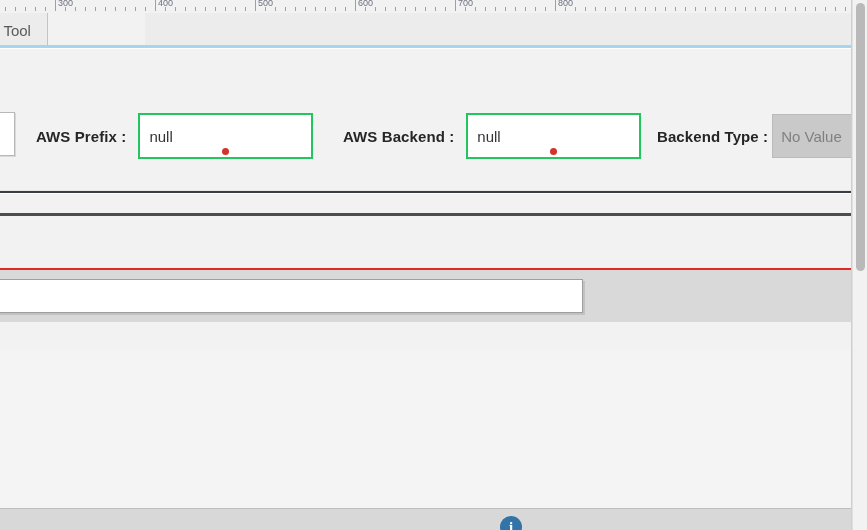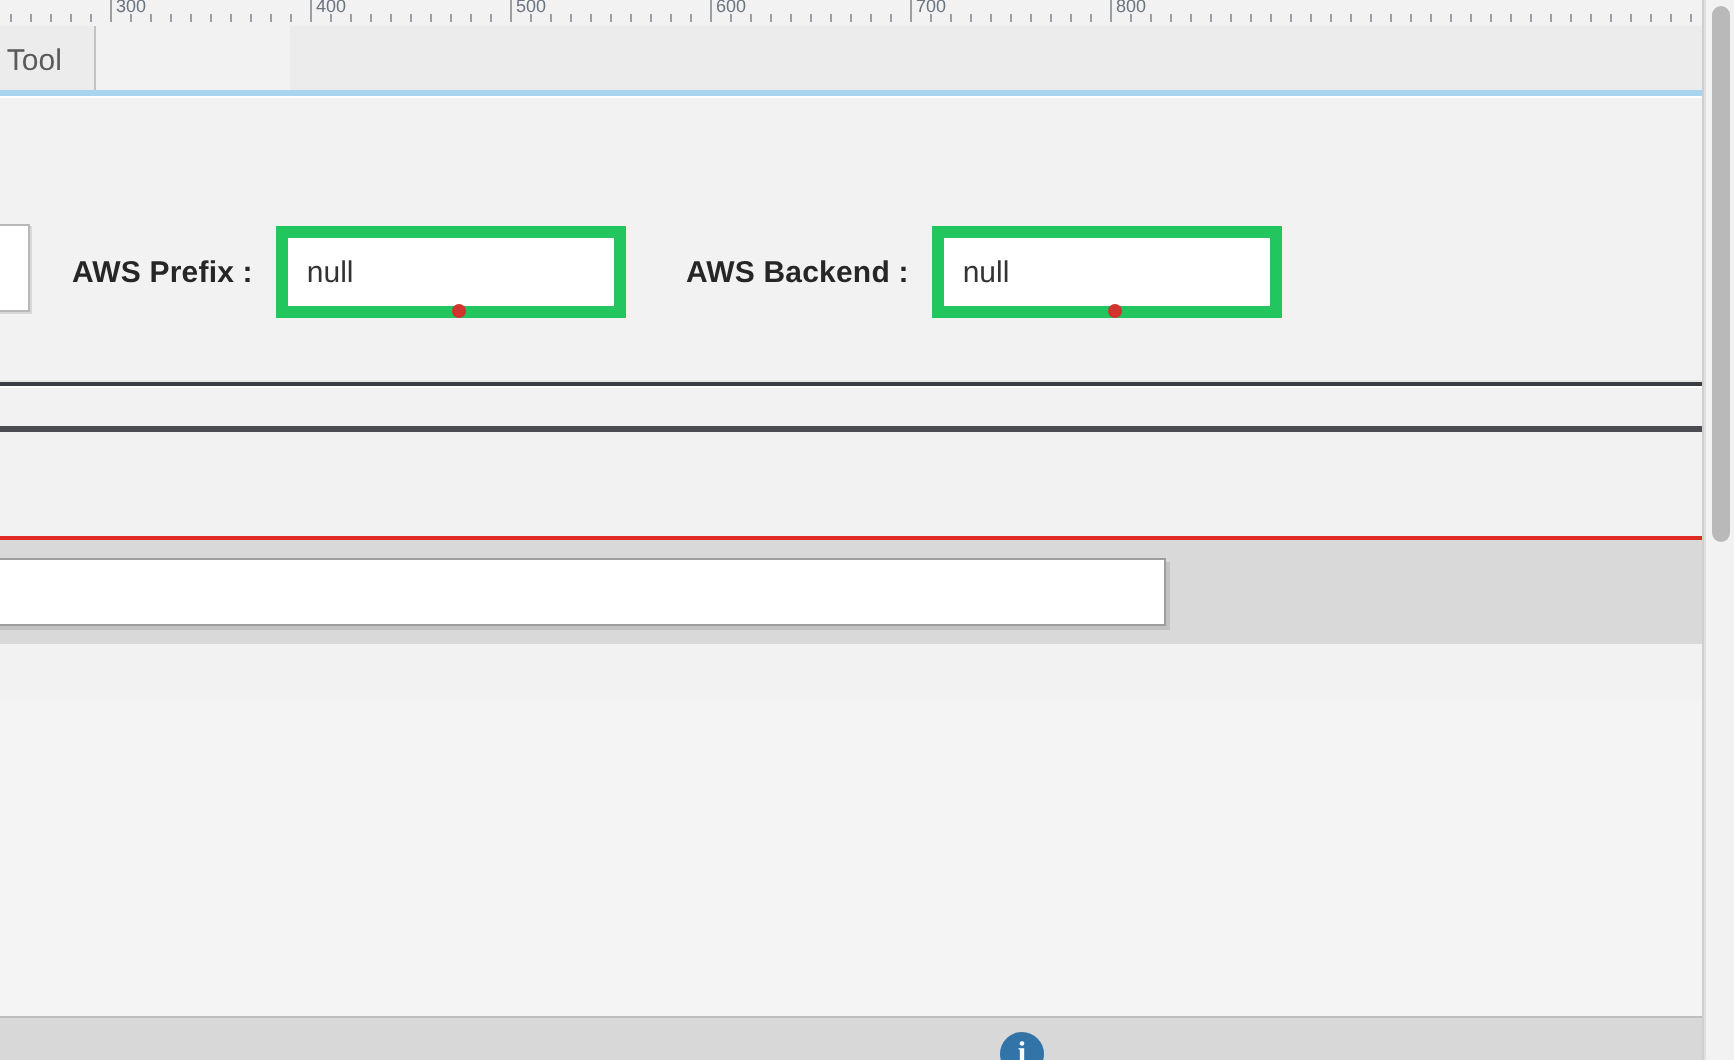--- a/index.html
+++ b/index.html
@@ -121,21 +121,21 @@
     box-sizing: border-box;
     background: #ffffff;
     font-size: 15px;
     color: #333333;
     display: flex;
     align-items: center;
     padding-left: 9px;
     position: relative;
   }
   .textbox.invalid {
-    border: 6px solid #22c55e;
+    border: 2px solid #22c55e;
     text-align: center;
   }
   .req-dot {
     position: absolute;
     width: 7px; height: 7px;
     border-radius: 50%;
     background: #d0342c;
   }
   .combo-disabled {
     box-sizing: border-box;
@@ -375,20 +375,26 @@
   </div>
 
   <div class="field" style="left:343px; top:0px; height:62px;">
     <span class="field-label">AWS Backend :</span>
     <div class="textbox invalid" style="margin-left:12px; width:175px; height:46px;">
       <span>null</span>
       <span class="req-dot" style="left:82px; top:33px;"></span>
     </div>
   </div>
 
+  <div class="field" style="left:657px; top:0px; height:62px;">
+    <span class="field-label">Backend Type :</span>
+    <div class="combo-disabled" style="margin-left:4px; width:90px; height:44px;">
+      <span>No Value</span>
+    </div>
+  </div>
 
 </div>
 
 <div class="sep sep-band"></div>
 <div class="sep sep-dark1"></div>
 <div class="sep sep-dark1b"></div>
 <div class="sep sep-dark1c"></div>
 <div class="sep sep-dark2"></div>
 <div class="sep sep-band2"></div>
 <div class="sep sep-red"></div>

